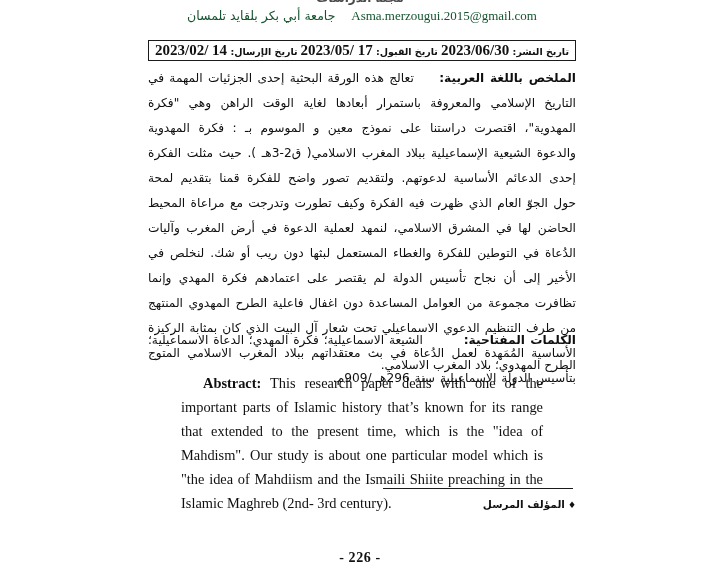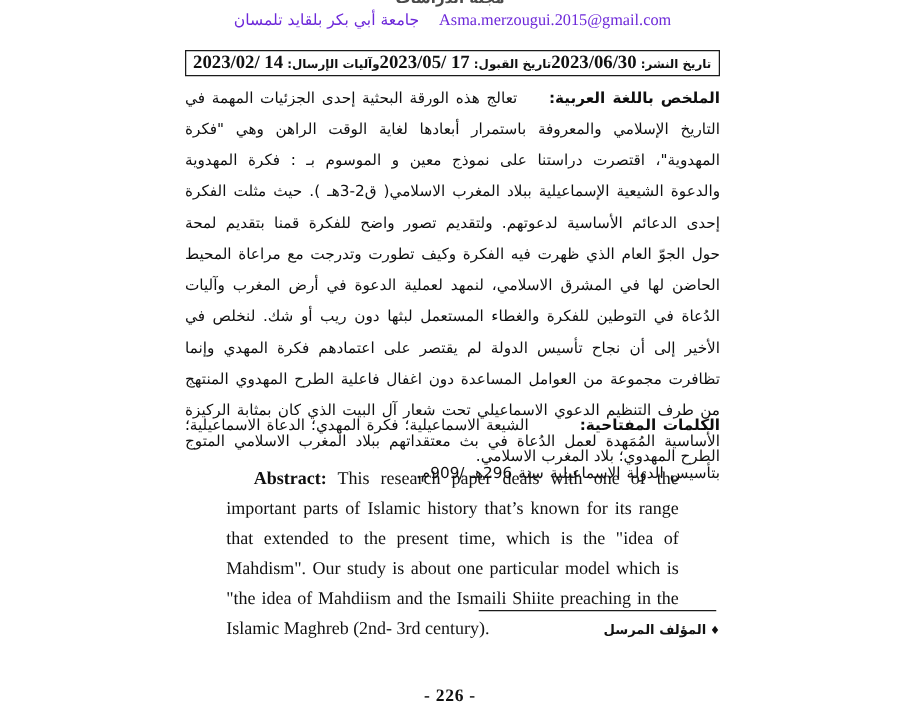--- a/index.html
+++ b/index.html
@@ -41,21 +41,21 @@
   
   .affiliation-line {
     position: absolute;
     top: 8px;
     left: 148px;
     width: 428px;
     text-align: center;
     direction: rtl;
     font-family: "DejaVu Sans", sans-serif;
     font-size: 12.5px;
-    color: #6d28d9;
+    color: #14532d;
     white-space: nowrap;
   }
   .affiliation-line .email {
     direction: ltr;
     unicode-bidi: embed;
     font-family: "Liberation Serif", serif;
     font-size: 13px;
   }
   .affiliation-line .univ {
     font-size: 12.5px;
@@ -208,21 +208,21 @@
   <div class="dates-box">
     <div class="date-item">
       <span class="dlabel">تاريخ النشر:</span>
       <span class="dvalue">2023/06/30</span>
     </div>
     <div class="date-item">
       <span class="dlabel">تاريخ القبول:</span>
       <span class="dvalue">2023/05/ 17</span>
     </div>
     <div class="date-item">
-      <span class="dlabel">وآليات الإرسال:</span>
+      <span class="dlabel">تاريخ الإرسال:</span>
       <span class="dvalue">2023/02/ 14</span>
     </div>
   </div>
 
   <div class="ar-abstract">
     <span class="ar-label">الملخص باللغة العربية:</span><span> تعالج هذه الورقة البحثية إحدى الجزئيات المهمة في التاريخ الإسلامي والمعروفة باستمرار أبعادها لغاية الوقت الراهن وهي "فكرة المهدوية"، اقتصرت دراستنا على نموذج معين و الموسوم بـ : فكرة المهدوية والدعوة الشيعية الإسماعيلية ببلاد المغرب الاسلامي( ق2-3هـ ). حيث مثلت الفكرة إحدى الدعائم الأساسية لدعوتهم. ولتقديم تصور واضح للفكرة قمنا بتقديم لمحة حول الجوّ العام الذي ظهرت فيه الفكرة وكيف تطورت وتدرجت مع مراعاة المحيط الحاضن لها في المشرق الاسلامي، لنمهد لعملية الدعوة في أرض المغرب وآليات الدُعاة في التوطين للفكرة والغطاء المستعمل لبثها دون ريب أو شك. لنخلص في الأخير إلى أن نجاح تأسيس الدولة لم يقتصر على اعتمادهم فكرة المهدي وإنما تظافرت مجموعة من العوامل المساعدة دون اغفال فاعلية الطرح المهدوي المنتهج من طرف التنظيم الدعوي الاسماعيلي تحت شعار آل البيت الذي كان بمثابة الركيزة الأساسية المُمَهدة لعمل الدُعاة في بث معتقداتهم ببلاد المغرب الاسلامي المتوج بتأسيس الدولة الاسماعيلية سنة 296هـ /909م.</span>
   </div>
 
   <div class="ar-keywords">
     <span class="kw-label">الكلمات المفتاحية:</span><span> الشيعة الاسماعيلية؛ فكرة المهدي؛ الدعاة الاسماعيلية؛ الطرح المهدوي؛ بلاد المغرب الاسلامي.</span>

